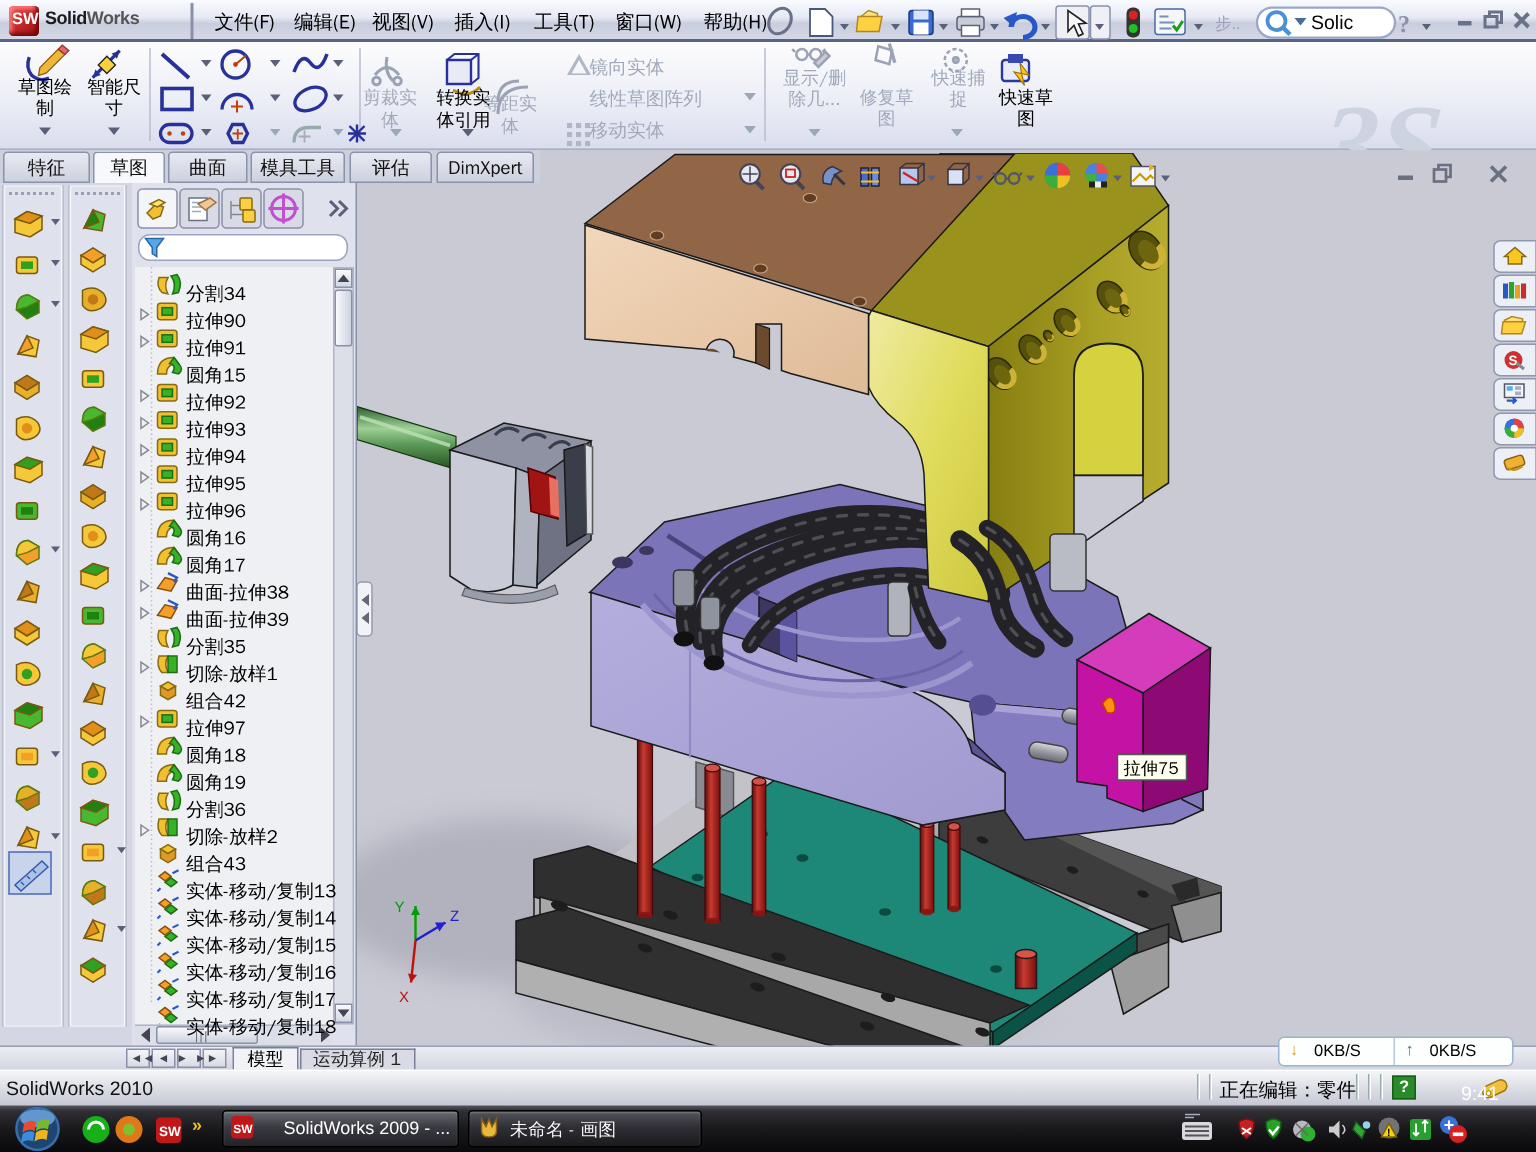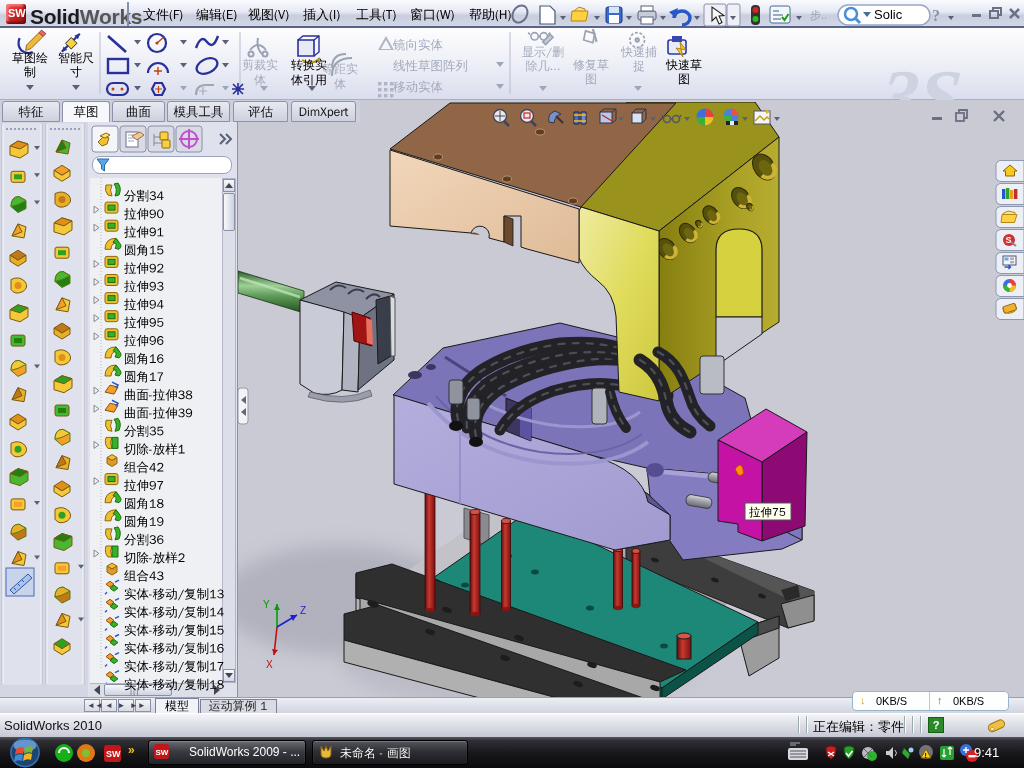--- a/index.html
+++ b/index.html
@@ -2,21 +2,21 @@
 <html><head><meta charset="utf-8">
 <style>
 *{margin:0;padding:0;box-sizing:border-box}
 html,body{width:1024px;height:768px;overflow:hidden;font-family:"Liberation Sans",sans-serif}
 .abs{position:absolute}
 </style></head>
 <body style="position:relative;width:1024px;height:768px;background:#c9cad3">
 <div class="abs" style="left:0;top:0;width:1024px;height:28px;background:linear-gradient(#fafbfe,#e6e9f4 45%,#c9cede 60%,#d3d7e6);border-bottom:2px solid #5a6488"></div>
 <div class="abs" style="left:6px;top:4px;width:20px;height:20px;background:linear-gradient(135deg,#e84040,#a01010);border-radius:3px;box-shadow:inset -2px -2px 3px #700808,inset 2px 2px 3px #ff8080"></div>
 <div class="abs" style="left:8px;top:7px;font-size:11px;font-weight:bold;color:#fff;font-family:'Liberation Sans'">SW</div>
-<div class="abs" style="left:30px;top:5px;font-size:21px;font-weight:bold;color:#1a1a1a;letter-spacing:-0.3px">Solid<span style="color:#555">Works</span></div>
+<div class="abs" style="left:30px;top:5px;font-size:12px;font-weight:bold;color:#1a1a1a;letter-spacing:-0.3px">Solid<span style="color:#555">Works</span></div>
 <div class="abs" style="left:127px;top:2px;width:2px;height:24px;background:#8890ac"></div>
 <svg class="abs" style="left:508px;top:2px" width="516" height="25">
     <ellipse cx="12" cy="12" rx="7" ry="9" fill="none" stroke="#6a7088" stroke-width="2" transform="rotate(30 12 12)"></ellipse>
     <path d="M32,4 h10 l5,5 v13 h-15z" fill="#fff" stroke="#4a5878" stroke-width="1.2"></path>
     <path d="M52,14 l3,4 3,-4z" fill="#5a6078"></path>
     <path d="M66,9 l5,-4 6,2 v3 h-11z" fill="#ffe080" stroke="#b08820"></path>
     <path d="M64,9 h16 l-2,10 h-15z" fill="#ffd040" stroke="#b08820"></path>
     <path d="M86,14 l3,4 3,-4z" fill="#5a6078"></path>
     <rect x="98" y="5" width="16" height="16" rx="2" fill="#3a6ad0" stroke="#1a3a80"></rect>
     <rect x="101" y="5" width="10" height="6" fill="#d8e4f8"></rect>
@@ -917,21 +917,21 @@
     <circle cx="146" cy="12" r="7" fill="#888" opacity=".8"></circle>
     <path d="M141,18 l5,-9 5,9z" fill="#f8d020" stroke="#806000"></path>
     <text x="144.6" y="17.5" font-size="7" font-weight="bold" fill="#000" font-family="Liberation Sans">!</text>
     <rect x="160" y="6" width="14" height="14" rx="2" fill="#28a030"></rect>
     <path d="M164,9 v8 m-2,-2 l2,2 2,-2 m4,-8 v8 m-2,-6 l2,-2 2,2" stroke="#fff" stroke-width="1.2" fill="none"></path>
     <circle cx="186" cy="10" r="6" fill="#3a70d8"></circle>
     <path d="M183,10 h6 M186,7 v6" stroke="#fff" stroke-width="1.4"></path>
     <circle cx="192" cy="16" r="6" fill="#d82020"></circle>
     <rect x="188.5" y="15" width="7" height="2.4" fill="#fff"></rect>
   </svg>
-<div class="abs" style="left:974px;top:745px;font-size:13px;color:#fff;font-family:'Liberation Sans'">9:41</div>
+<div class="abs" style="left:974px;top:721px;font-size:13px;color:#fff;font-family:'Liberation Sans'">9:41</div>
 <svg id="cjk" width="1024" height="768" style="position:absolute;left:0;top:0;pointer-events:none;z-index:10">
     <defs>
       <path id="g0028" d="M25.1 17.1L19.9 17.1Q7.4 1.6 5.3 -19.2Q5 -22.5 5 -25.9Q5 -47.4 18.1 -66.3Q18.9 -67.4 19.8 -68.6L25 -68.6Q12.6 -49.5 12.4 -26.3Q12.4 -2.9 25.1 17.1Z"></path>
       <path id="g0029" d="M25 -25.9Q25 -4.8 13.6 12.3Q12 14.8 10.1 17.1L4.9 17.1Q17.6 -2.9 17.6 -26.3Q17.6 -49.5 5.3 -68.2Q5.1 -68.4 5 -68.6L10.2 -68.6Q23.8 -50.5 24.9 -29.1Q25 -27.5 25 -25.9Z"></path>
       <path id="g002D" d="M21.3 -22.6L0 -22.6L0 -28.8L21.3 -28.8Z"></path>
       <path id="g002E" d="M21 0L9.9 0L9.9 -11.3L21 -11.3Z"></path>
       <path id="g002F" d="M50.2 -68.6L8.8 17.1L2.1 17.1L43.4 -68.6Z"></path>
       <path id="g0030" d="M56 -34Q56 -20.1 49.5 -10Q42.4 1 30.3 1Q16 1 8.8 -13Q4 -22.3 4 -34.2Q4 -49.8 10.9 -59.7Q17.8 -69.6 29.5 -69.6Q44.7 -69.6 51.7 -54.7Q56 -45.7 56 -34ZM47.2 -32.8Q47.2 -52.4 39.1 -59.5L36.7 -61.2Q33.5 -63 29.5 -63Q17.2 -63 13.9 -46.2Q12.8 -41 12.8 -34.8Q12.8 -15.8 20.9 -8.9Q24.8 -5.6 30.3 -5.6Q41.8 -5.6 45.7 -20.2Q47.2 -26 47.2 -32.8Z"></path>
       <path id="g0031" d="M55.6 0L7.6 0L7.6 -6.3L28.1 -6.3L28.1 -58.2Q19.2 -48.8 9.2 -43.6L9.2 -52.1Q22.8 -59.1 30.2 -68.6L36.4 -68.6L36.4 -6.3L55.6 -6.3Z"></path>
       <path id="g0032" d="M54.5 0L5.8 0L5.8 -7.1L33.6 -28.9Q45.8 -38.5 45.8 -49.1Q45.8 -56.5 38.9 -60.4Q34.9 -62.7 30.2 -62.7Q22.3 -62.7 17.4 -56.5Q14 -52.4 13.8 -47.1L5.8 -49.5Q8.3 -62.2 18.9 -67.2Q24.1 -69.6 30.5 -69.6Q41.1 -69.6 48.2 -63.2L50.4 -60.7L52.3 -57.9Q54.4 -53.8 54.4 -49.1Q54.4 -36.1 39.4 -24.5L16.7 -7.1L54.5 -7.1Z"></path>

